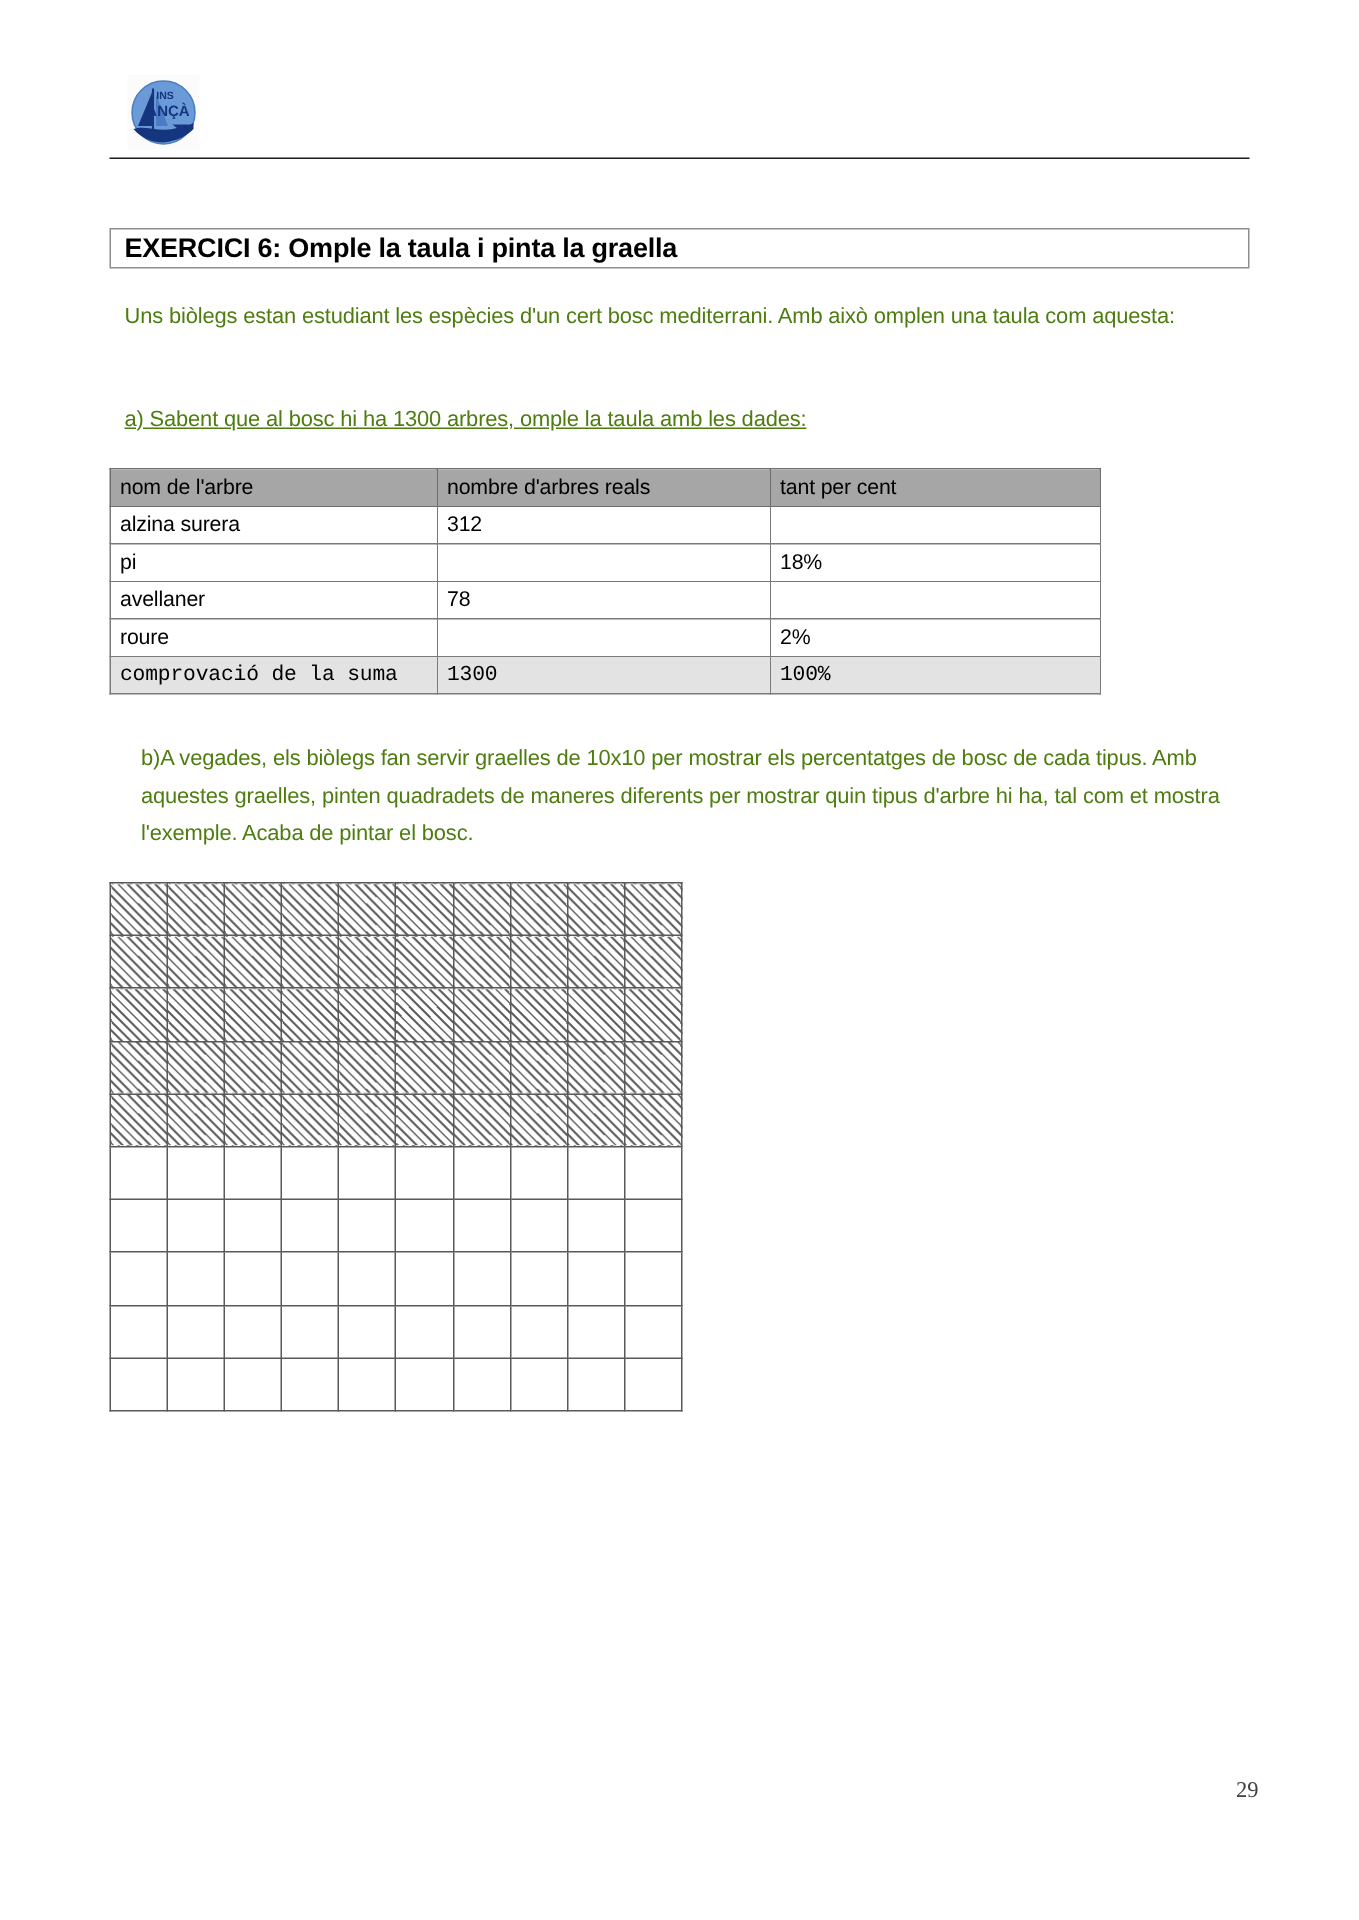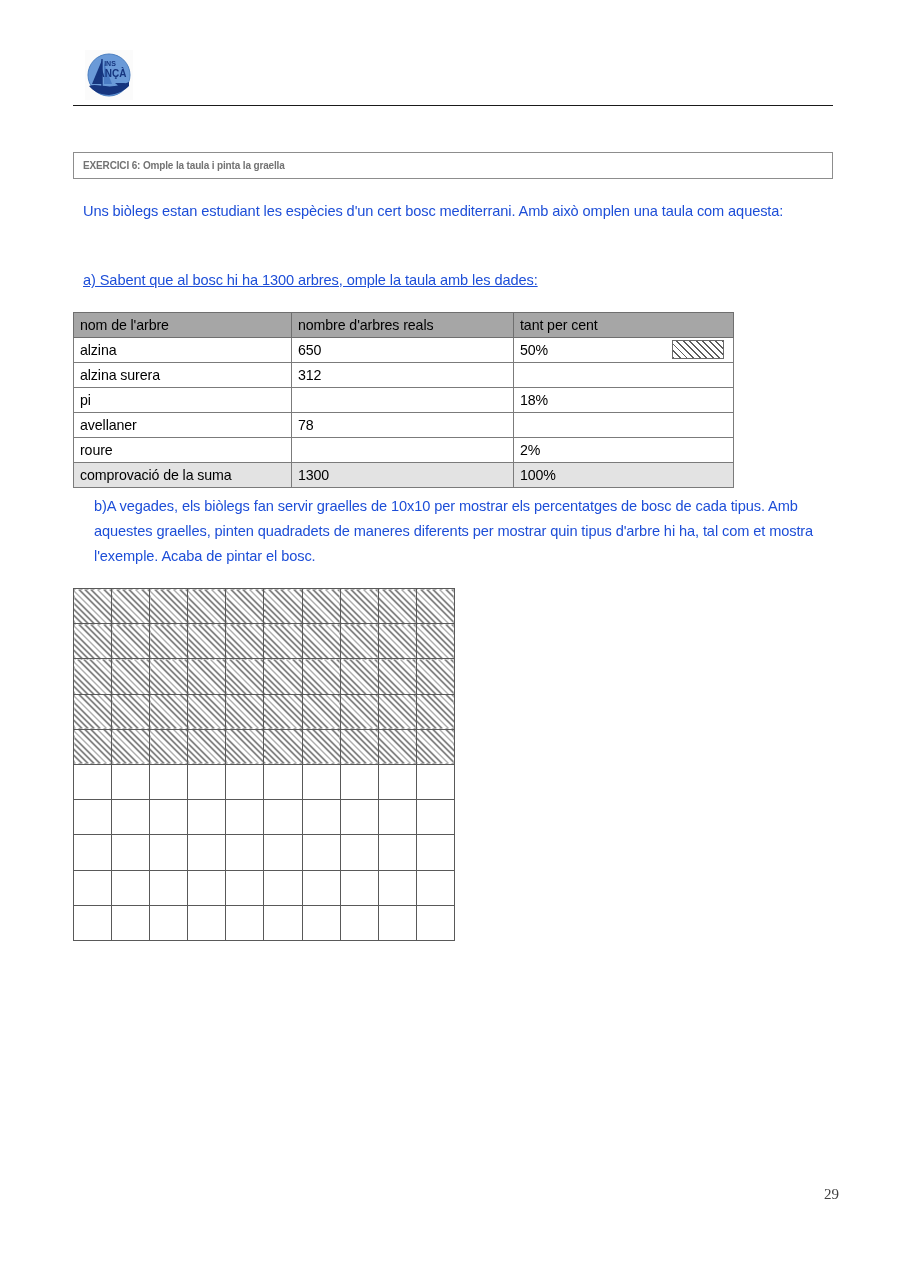--- a/index.html
+++ b/index.html
@@ -50,33 +50,33 @@
     top: 152px;
     width: 760px;
     height: 27px;
     border: 1px solid #8d8d8d;
     background: #ffffff;
     box-sizing: border-box;
     display: flex;
     align-items: center;
   }
   .title-bar .title-text {
-    font-size: 10px;
+    font-size: 18px;
     font-weight: bold;
     letter-spacing: -0.15px;
     padding-left: 9px;
-    color: #737373;
+    color: #000000;
   }
 
   
   .para {
     position: absolute;
     font-size: 14.6px;
     line-height: 25px;
-    color: #1d4ed8;
+    color: #4d7c0f;
     letter-spacing: -0.1px;
   }
   #para-intro { left: 83px; top: 199px; width: 730px; }
   #para-a     { left: 83px; top: 268px; width: 730px; text-decoration: underline; }
   #para-b     { left: 94px; top: 494px; width: 740px; }
 
   
   .data-table {
     position: absolute;
     left: 73px;
@@ -100,20 +100,21 @@
     vertical-align: middle;
     background: #ffffff;
     position: relative;
   }
   .data-table thead th {
     background: #a6a6a6;
     border-color: #6f6f6f;
   }
   .data-table tr.sum-row td {
     background: #e3e3e3;
+    font-family: Liberation Mono, monospace;
   }
   
   .swatch {
     position: absolute;
     right: 9px;
     top: 2px;
     width: 52px;
     height: 19px;
     border: 1px solid #6a6a6a;
     background-image: repeating-linear-gradient(
@@ -200,25 +201,20 @@
     </colgroup>
   <thead>
     <tr>
       <th>nom de l'arbre</th>
       <th>nombre d'arbres reals</th>
       <th>tant per cent</th>
     </tr>
   </thead>
   <tbody>
       <tr>
-        <td>alzina</td>
-        <td>650</td>
-        <td><span>50%</span><span class="swatch"></span></td>
-      </tr>
-      <tr>
         <td>alzina surera</td>
         <td>312</td>
         <td><span></span></td>
       </tr>
       <tr>
         <td>pi</td>
         <td></td>
         <td><span>18%</span></td>
       </tr>
       <tr>

